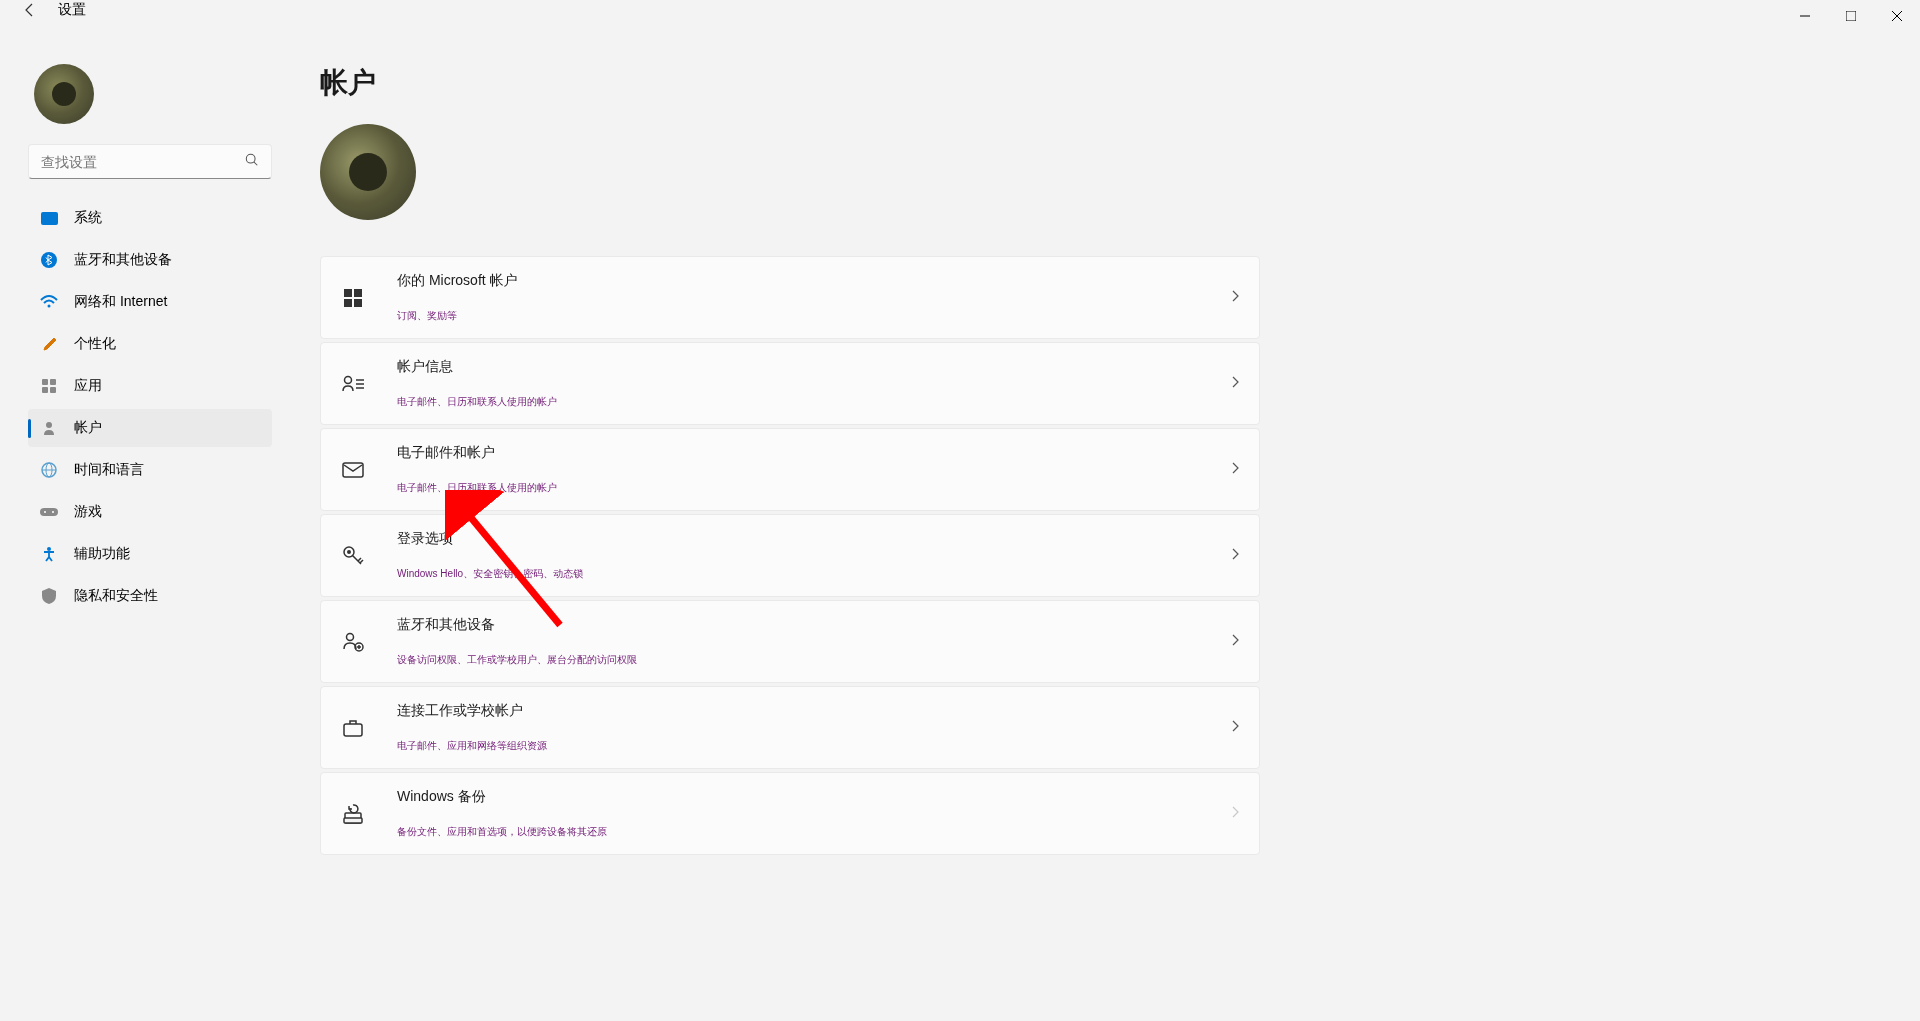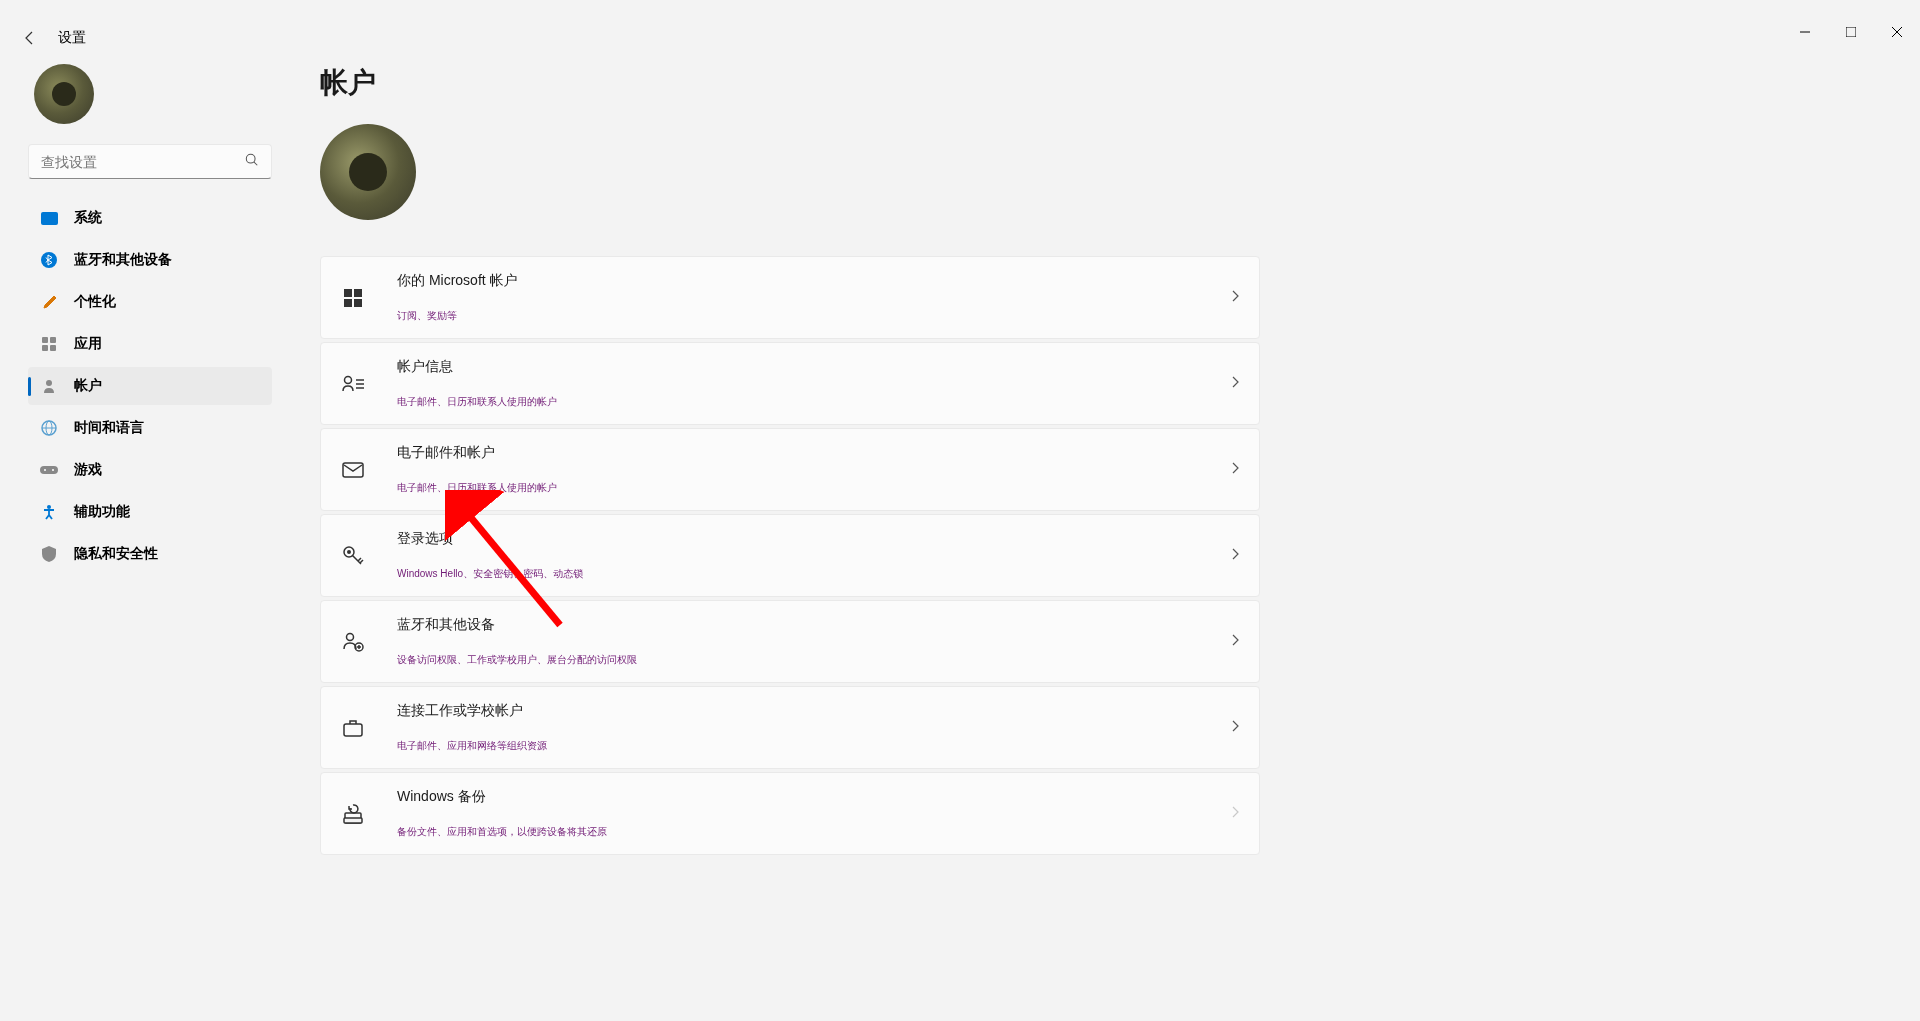--- a/index.html
+++ b/index.html
@@ -11,21 +11,21 @@
     body {
       background: #f3f3f3;
       width: 1920px;
       height: 1021px;
       overflow: hidden;
       position: relative;
     }
     .titlebar {
       height: 48px;
       display: flex;
-      align-items: flex-end;
+      align-items: flex-start;
       justify-content: space-between;
       padding: 0 0 0 20px;
     }
     .titlebar-left {
       display: flex;
       align-items: center;
       gap: 18px;
     }
     .back-btn {
       width: 20px;
@@ -113,21 +113,20 @@
     }
     .nav-item {
       display: flex;
       align-items: flex-end;
       gap: 16px;
       padding: 10px 12px;
       border-radius: 4px;
       cursor: pointer;
       position: relative;
       font-size: 14px;
-      font-weight: bold;
     }
     .nav-item.active {
       background: #eaeaea;
     }
     .nav-item.active::before {
       content: '';
       position: absolute;
       left: 0;
       top: 25%;
       height: 50%;
@@ -289,20 +288,30 @@
         <span>系统</span>
       </div>
       <div class="nav-item">
         <span class="nav-icon">
           <svg width="16" height="16" viewBox="0 0 16 16">
               <circle cx="8" cy="8" r="8" fill="#0078d4"></circle>
               <path d="M7 3 L11 5.5 L7 8 L11 10.5 L7 13 L7 3 M5 5.5 L7 8 M5 10.5 L7 8" stroke="#fff" stroke-width="1" fill="none"></path>
             </svg>
         </span>
         <span>蓝牙和其他设备</span>
+      </div>
+      <div class="nav-item">
+        <span class="nav-icon">
+          <svg width="18" height="14" viewBox="0 0 18 14">
+              <path d="M1 5 Q9 -3 17 5" stroke="#0078d4" stroke-width="2" fill="none"></path>
+              <path d="M4 8 Q9 3 14 8" stroke="#0078d4" stroke-width="2" fill="none"></path>
+              <circle cx="9" cy="11" r="1.5" fill="#0078d4"></circle>
+            </svg>
+        </span>
+        <span>网络和 Internet</span>
       </div>
       <div class="nav-item">
         <span class="nav-icon">
           <svg width="16" height="16" viewBox="0 0 16 16">
               <path d="M13 2 L15 4 L6 13 L3 14 L4 11 Z" fill="#d97706" stroke="#d97706"></path>
             </svg>
         </span>
         <span>个性化</span>
       </div>
       <div class="nav-item">

